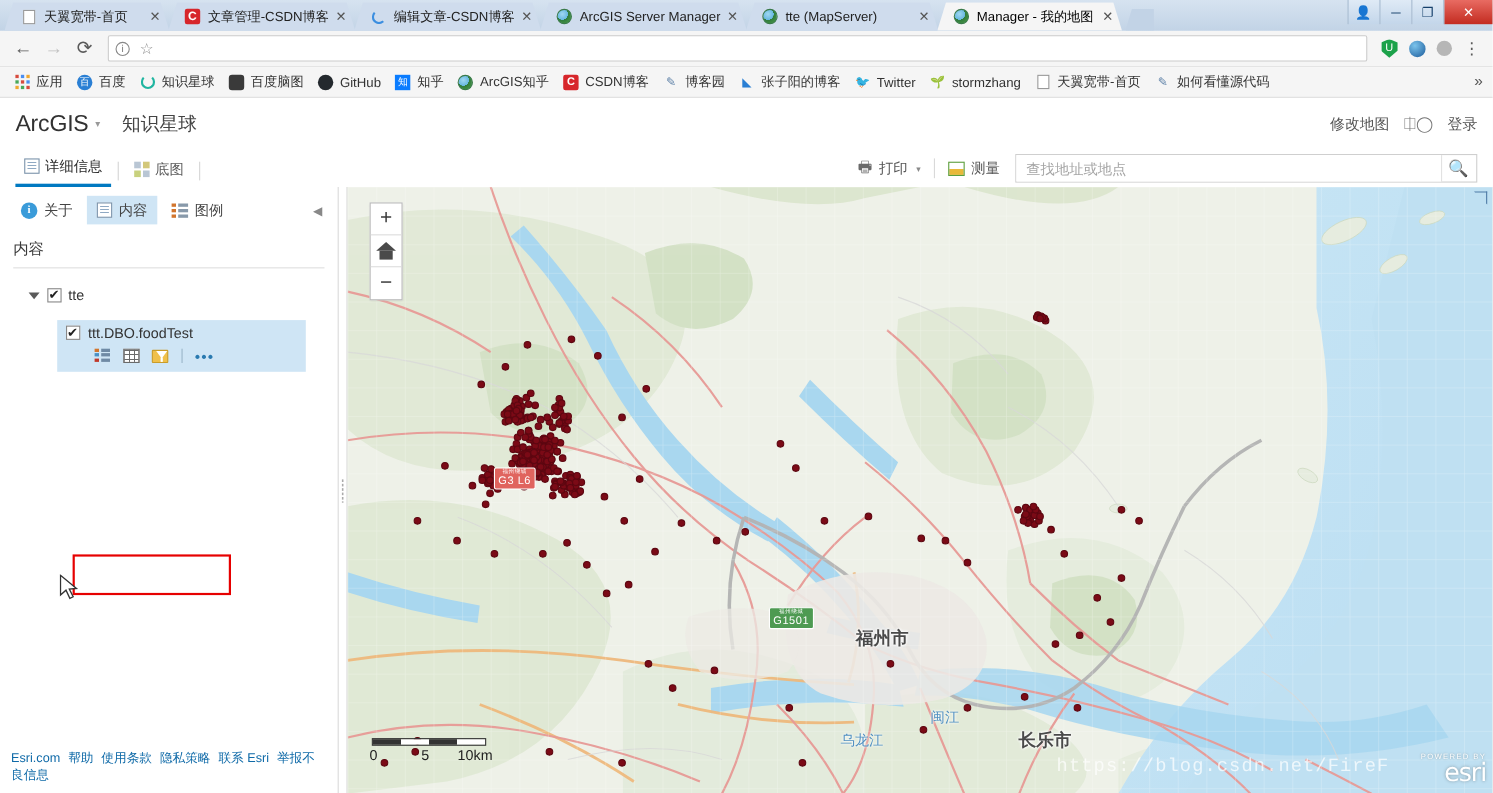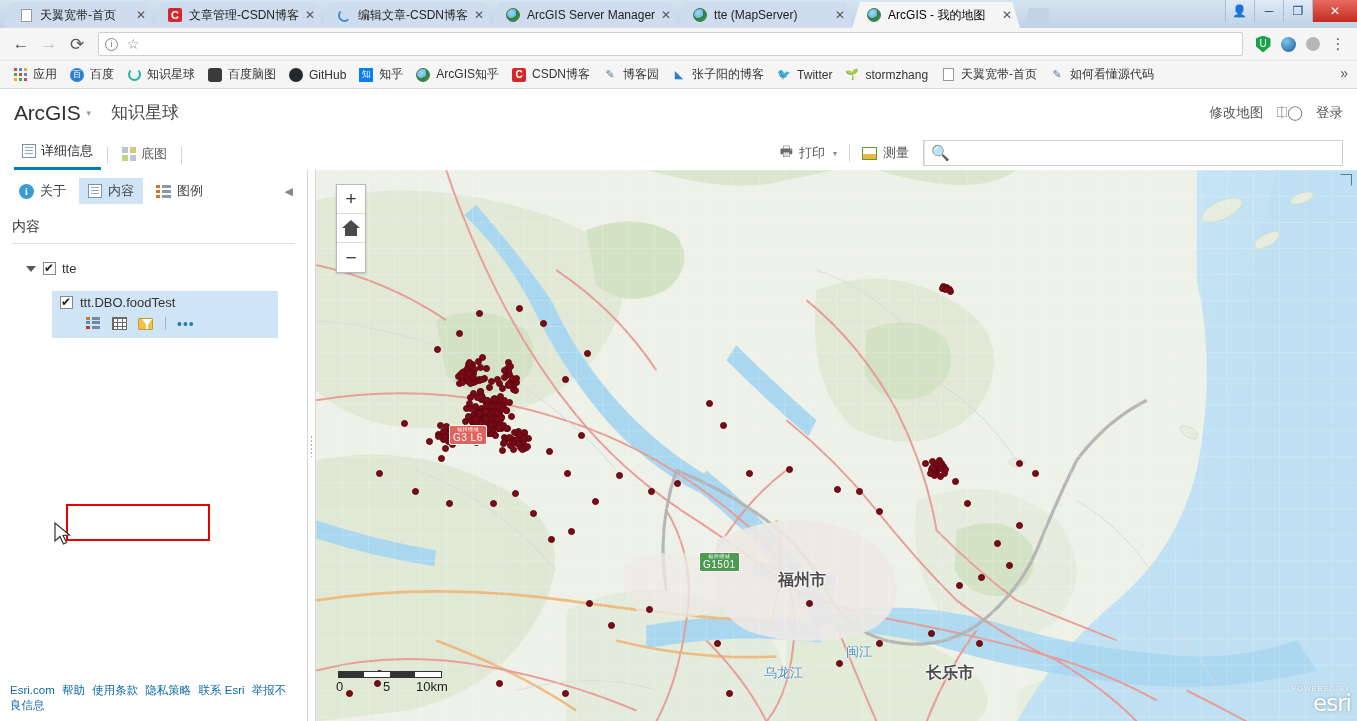--- a/index.html
+++ b/index.html
@@ -778,21 +778,21 @@
       <span class="favicon">
           <span class="fav-globe"></span>
         </span>
       <span class="tab-title">tte (MapServer)</span>
       <span class="tab-close">✕</span>
     </div>
     <div class="tab active" style="min-width:168px">
       <span class="favicon">
           <span class="fav-globe"></span>
         </span>
-      <span class="tab-title">ArcGIS - 我的地图</span>
+      <span class="tab-title">Manager - 我的地图</span>
       <span class="tab-close">✕</span>
     </div>
     <div class="newtab-btn"></div>
     <div class="winbtns">
       <div class="winbtn">👤</div>
       <div class="winbtn">─</div>
       <div class="winbtn">❐</div>
       <div class="winbtn close">✕</div>
     </div>
   </div>
@@ -940,20 +940,21 @@
           <span class="ic-print">🖶</span>
           <span>打印</span>
           <span class="caret-dn">▾</span>
         </div>
         <div class="tb-sep"></div>
         <div class="tb-btn">
           <span class="ic-measure"></span>
           <span>测量</span>
         </div>
         <div class="search-wrap">
+          <input type="text" placeholder="查找地址或地点" style="">
           <div class="search-btn">🔍</div>
         </div>
       </div>
     </div>
 
     <div class="body-row">
 
       <div class="sidebar">
         <div class="panel-tabs">
           <div class="ptab">
@@ -1544,20 +1545,21 @@
 
         <div class="scalebar">
           <div class="bar"></div>
           <div class="labels">
             <span style="left:-2px">0</span>
             <span style="left:45px">5</span>
             <span style="left:78px">10km</span>
           </div>
         </div>
 
+        <div class="watermark">https://blog.csdn.net/FireF</div>
 
         <div class="esri-logo">
           <div class="esri-powered">POWERED BY</div>
           <div class="esri-word">esri</div>
         </div>
       </div>
     </div>
   </div>
 </div>
 

